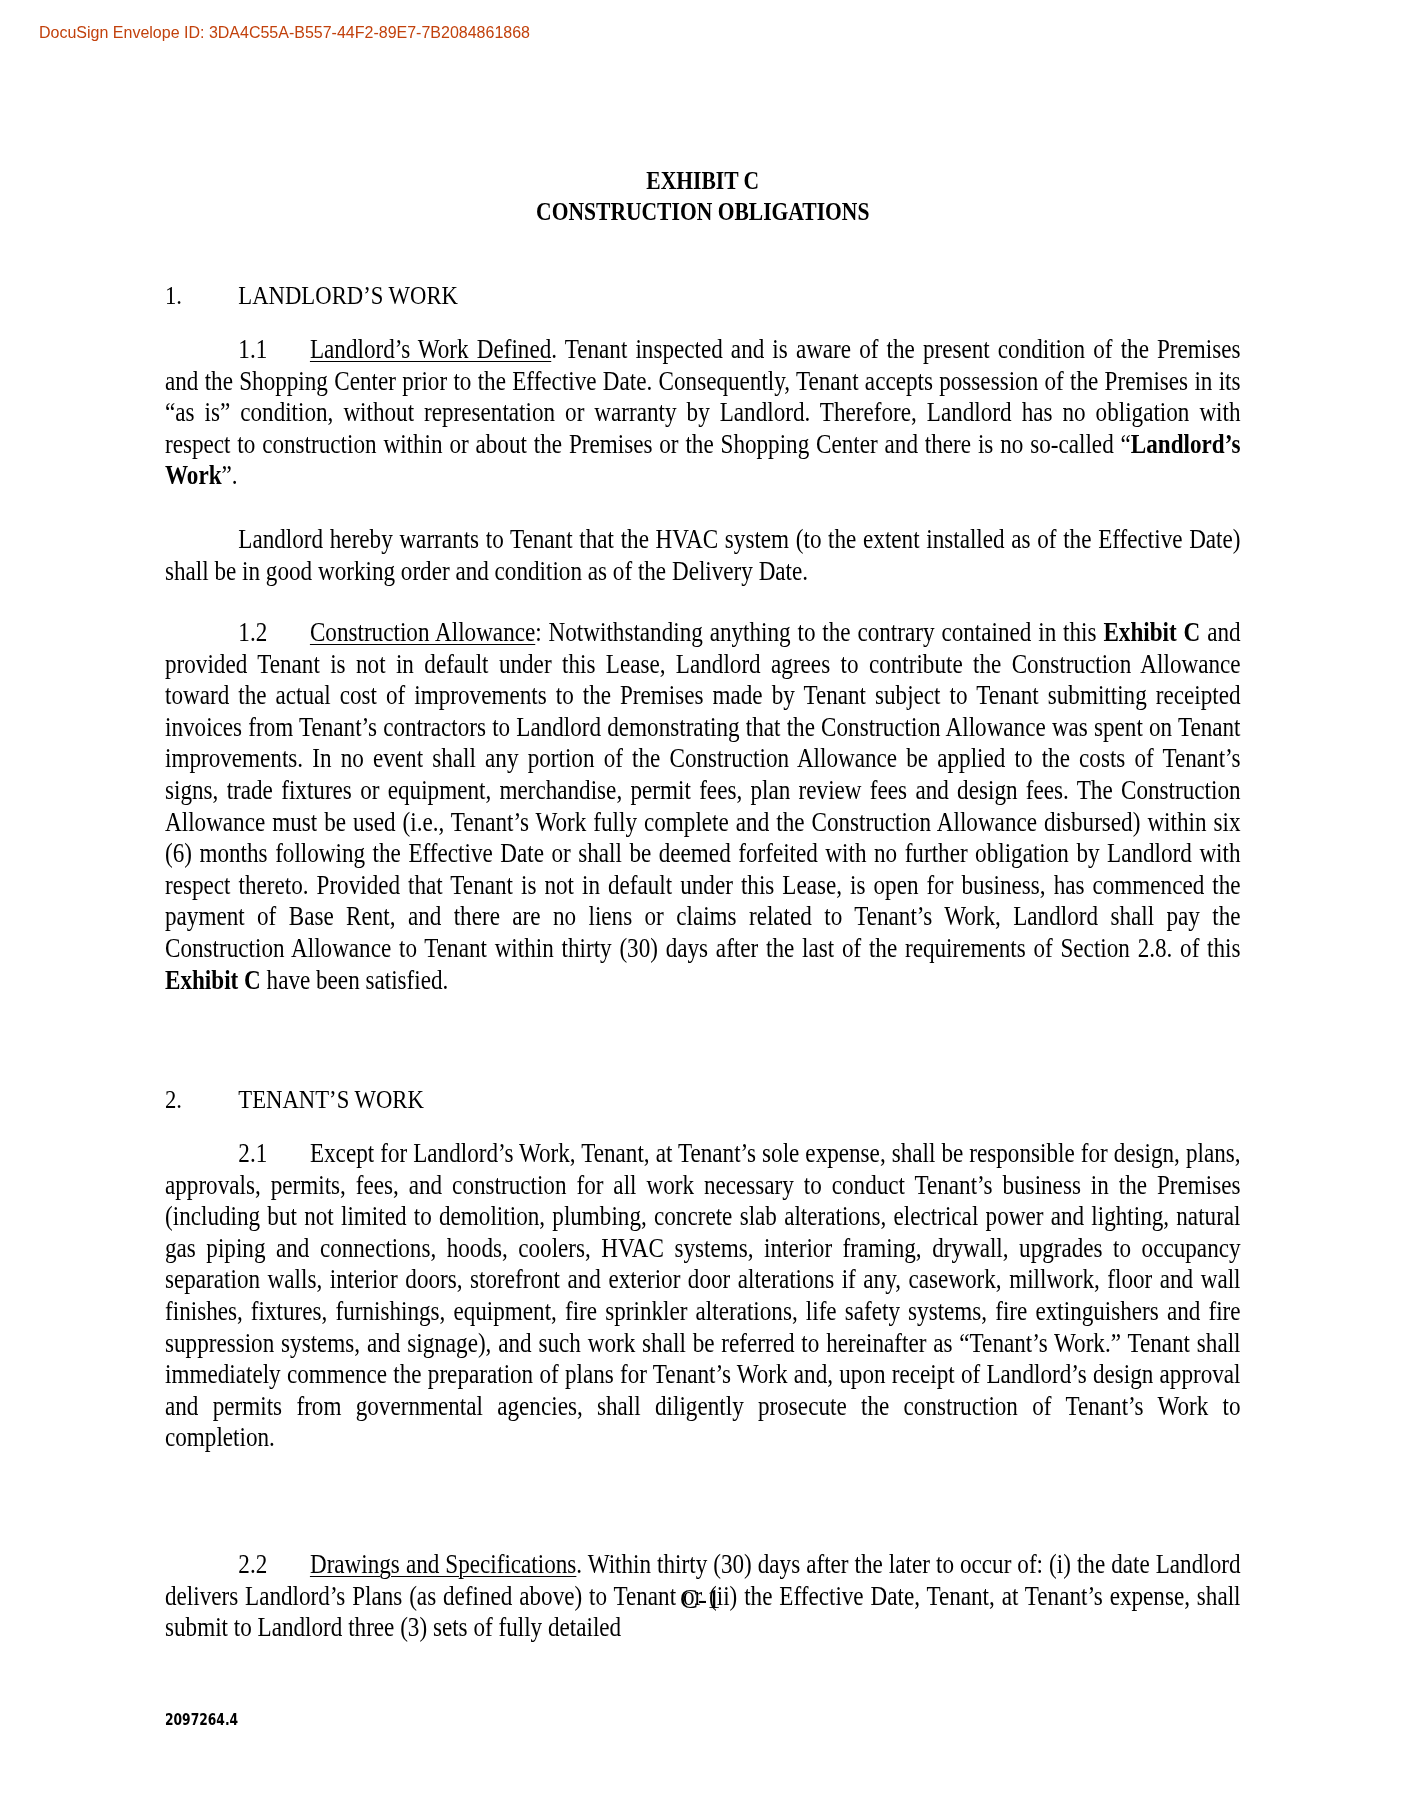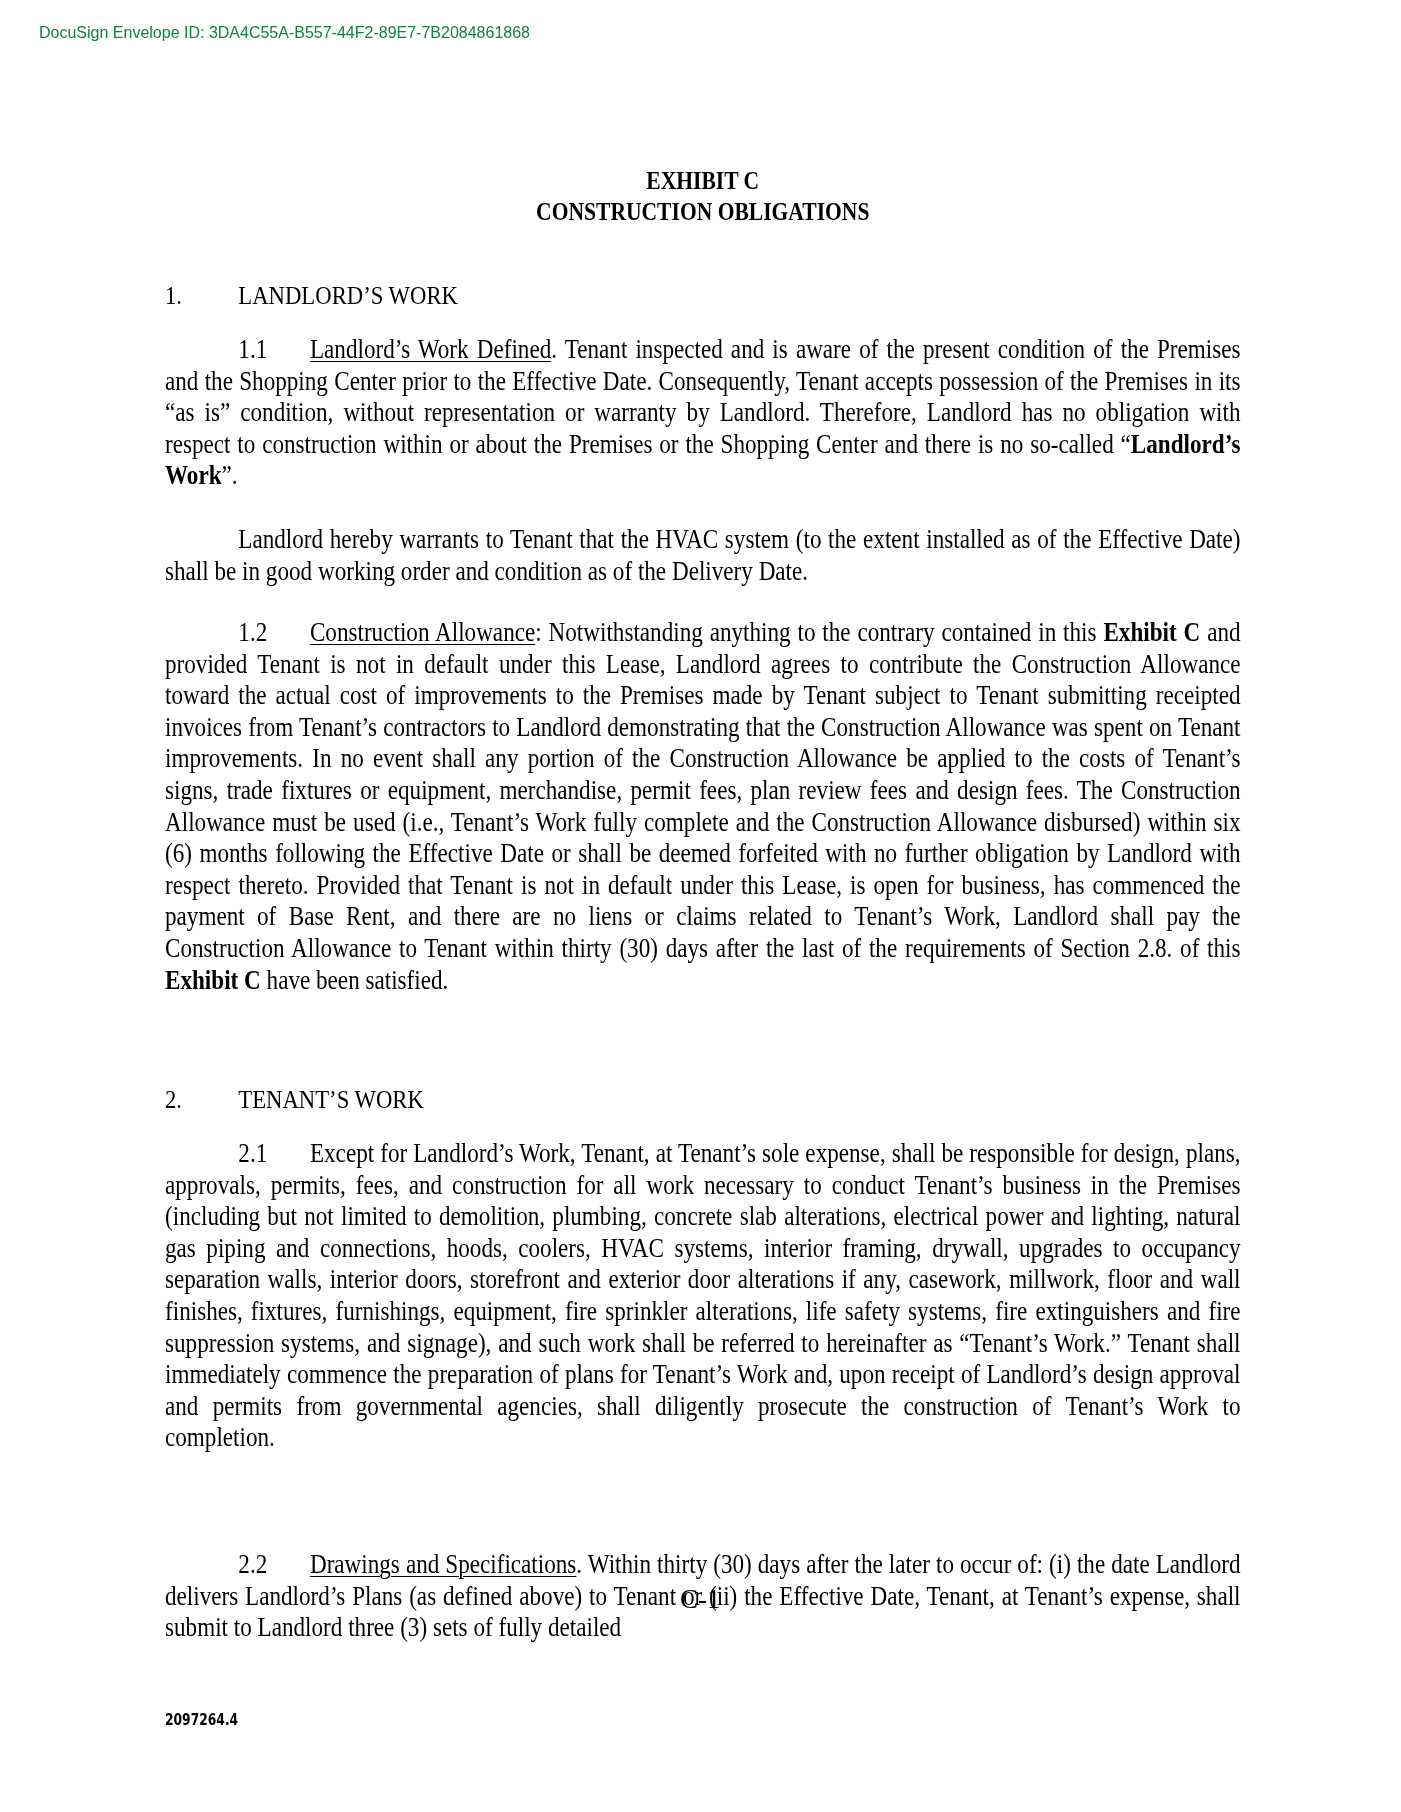--- a/index.html
+++ b/index.html
@@ -1,19 +1,19 @@
 <!DOCTYPE html>
 <html><head>
   <meta charset="utf-8">
   <style>
     html, body { margin: 0; padding: 0; background: #ffffff; }
     body { width: 1401px; height: 1812px; position: relative; overflow: hidden; color: #000; }
     .envelope {
       position: absolute; left: 39px; top: 24px;
-      font-family: "Liberation Sans", sans-serif; font-size: 16px; color: #15803d;
+      font-family: "Liberation Sans", sans-serif; font-size: 16px; color: #c2410c;
     }
     .page-body {
       position: absolute; left: 165px; top: 0; width: 1232px;
       transform-origin: 0 0; transform: scaleX(0.873);
       font-family: "Liberation Serif", serif; font-size: 26.5px; line-height: 31.6px;
     }
     .title-block {
       position: absolute; left: 0; top: 165px; width: 1232px; text-align: center;
       font-weight: bold; font-size: 26px; line-height: 31px;
     }

